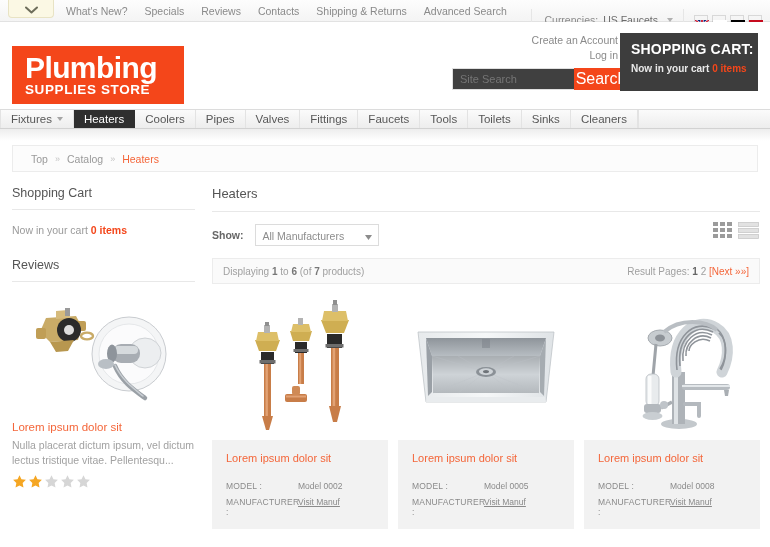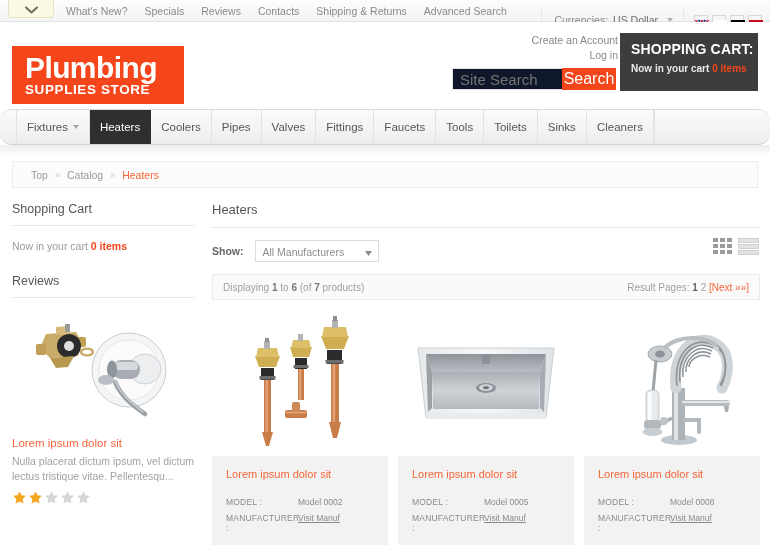--- a/index.html
+++ b/index.html
@@ -62,44 +62,43 @@
     padding-left: 13px;
   }
   .logo .l1 { color:#fff; font-size:30px; font-weight:bold; line-height:28px; letter-spacing:-0.6px; }
   .logo .l2 { color:#fff; font-size:13.5px; font-weight:bold; letter-spacing:0.6px; line-height:15px; }
 
   .acct { position:absolute; right:152px; top:11px; width:220px; text-align:right; }
   .acct a { display:block; font-size:10.5px; color:#8a8a8a; text-decoration:none; line-height:15px; }
 
   .searchbox { position:absolute; left:452px; top:46px; display:flex; height:22px; }
   .searchbox input {
-    width:110px; height:22px; border:1px solid #e0e0e0; border-right:none;
-    font-size:15px; color:#999; padding-left:7px; outline:none; background:#0f172a;
+    width:122px; height:22px; border:1px solid #e0e0e0; border-right:none;
+    font-size:11px; color:#999; padding-left:7px; outline:none; background:#404040;
     font-family:"Liberation Sans", sans-serif;
   }
   .searchbox button {
     width:54px; height:22px; background:#f4461a; border:none; color:#fff;
     font-size:16px; cursor:pointer; font-family:"Liberation Sans", sans-serif;
   }
   .cart {
     position:absolute; right:12px; top:11px; width:138px; height:58px;
     background:#3d3d3d; color:#fff; padding:8px 0 0 11px;
   }
   .cart .ct { font-size:14px; font-weight:bold; line-height:16px; letter-spacing:0.2px; }
   .cart .cs { font-size:10px; font-weight:bold; margin-top:6px; color:#e9e9e9; }
   .cart .cs .n { color:#f4461a; }
 
   
   .mainnav {
-    height:36px;
+    height:20px;
     background: linear-gradient(to bottom,#fbfbfb,#ededed);
     border-top:1px solid #dcdcdc; border-bottom:1px solid #d2d2d2;
     display:flex; align-items:stretch;
-    padding-left:16px;
-    border-radius:12px;
+    padding-left:0;
   }
   .mainnav .item {
     display:flex; align-items:center; gap:5px;
     padding: 0 10px;
     font-size:11.5px; color:#575757;
     border-right:1px solid #e3e3e3;
     cursor:pointer; white-space:nowrap;
   }
   .mainnav .item:first-child { border-left:1px solid #e3e3e3; }
   .mainnav .item.active { background:#2f2f2f; color:#fff; border-right-color:#2f2f2f; }
@@ -184,21 +183,21 @@
       <a>What's New?</a>
       <a>Specials</a>
       <a>Reviews</a>
       <a>Contacts</a>
       <a>Shipping &amp; Returns</a>
       <a>Advanced Search</a>
     </div>
     <div class="top-right">
       <div class="curr-wrap">
         <span>Currencies:</span>
-        <span class="curr-val">US Dollar</span>
+        <span class="curr-val">US Faucets</span>
         <span class="caret"></span>
       </div>
       <div class="flags">
         <span class="flag">
           <svg width="14" height="10" viewBox="0 0 14 10">
               <rect width="14" height="10" fill="#00247d"></rect>
               <path d="M0,0 L14,10 M14,0 L0,10" stroke="#fff" stroke-width="2.4"></path>
               <path d="M0,0 L14,10 M14,0 L0,10" stroke="#cf142b" stroke-width="1.2"></path>
               <path d="M7,0 V10 M0,5 H14" stroke="#fff" stroke-width="3.2"></path>
               <path d="M7,0 V10 M0,5 H14" stroke="#cf142b" stroke-width="1.8"></path>

